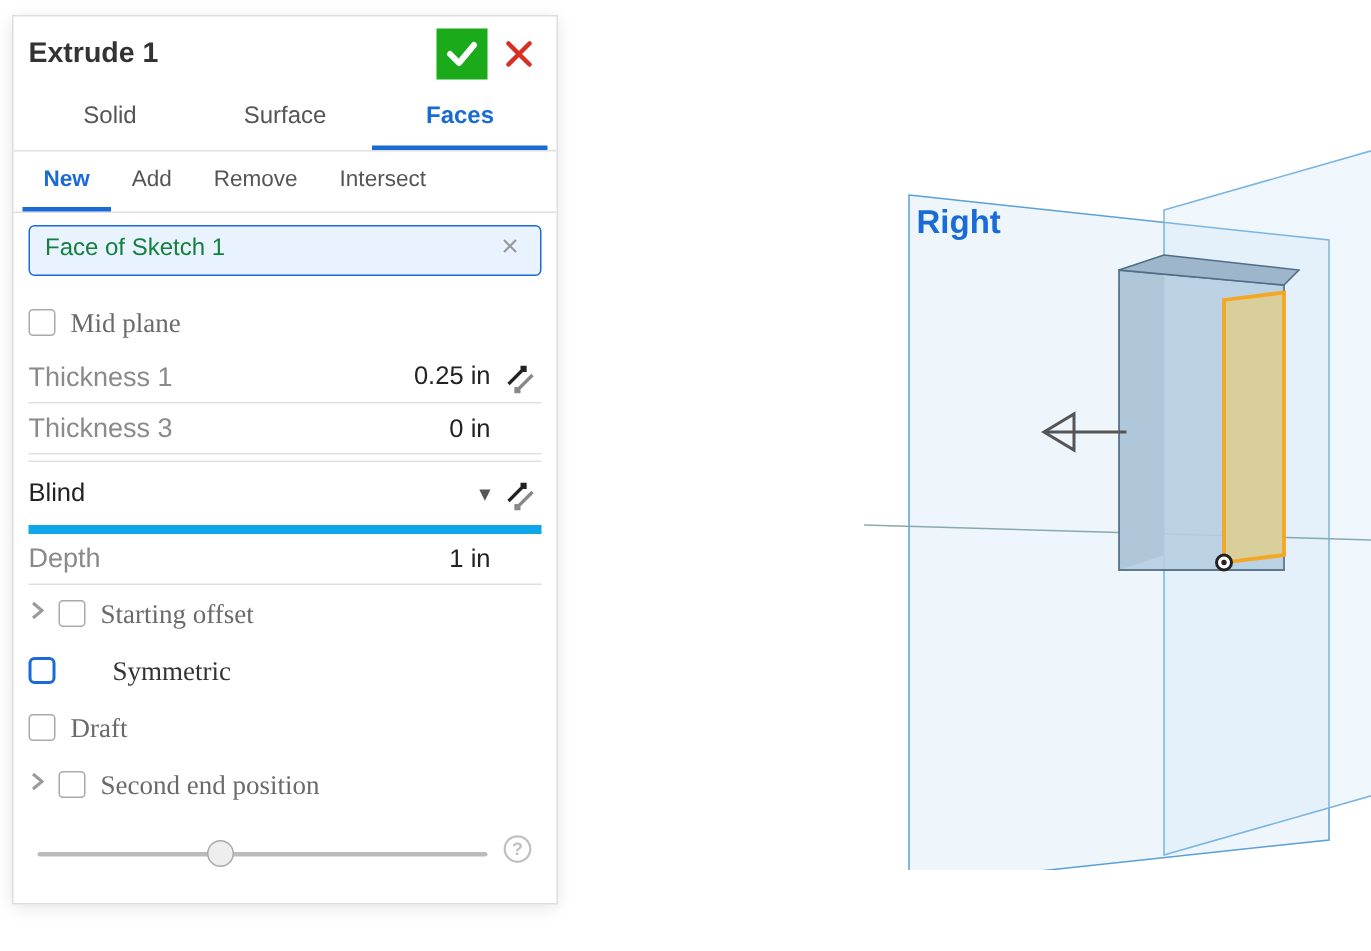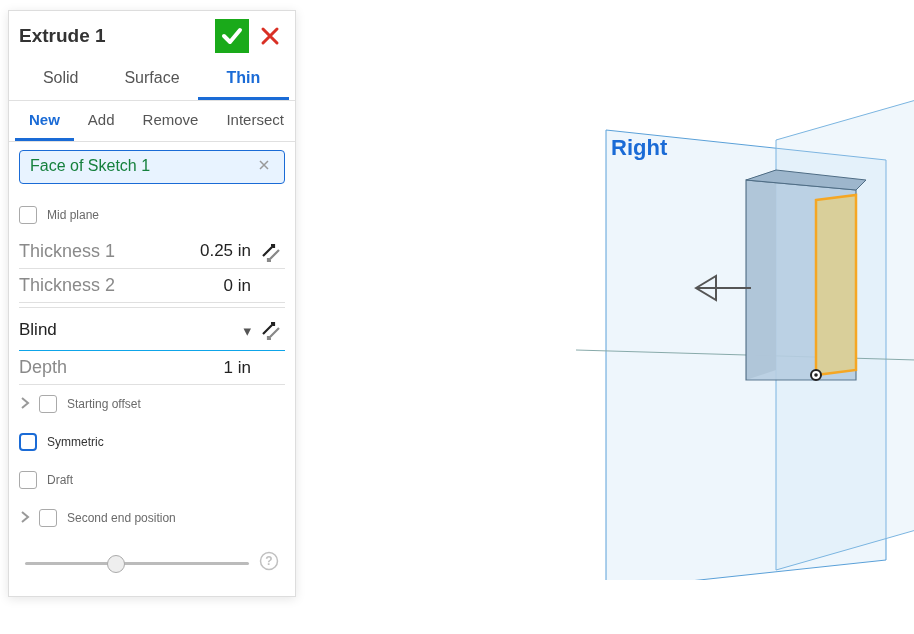--- a/index.html
+++ b/index.html
@@ -10,21 +10,21 @@
     background: #fff;
     width: 914px;
     height: 634px;
     position: relative;
     overflow: hidden;
   }
   .panel {
     position: absolute;
     top: 10px;
     left: 8px;
-    width: 288px;
+    width: 364px;
     background: #fff;
     border: 1px solid #ddd;
     box-shadow: 0 2px 10px rgba(0,0,0,0.1);
   }
   .panel-header {
     display: flex;
     align-items: center;
     padding: 8px 10px 6px 10px;
   }
   .panel-title {
@@ -79,36 +79,36 @@
   .sel-label { font-size: 13px; color: #5a728a; margin-bottom: 4px; }
   .sel-row { display: flex; align-items: center; }
   .sel-value { flex: 1; font-size: 16px; color: #15803d; }
   .sel-clear { color: #888; font-size: 16px; cursor: pointer; padding: 0 4px; }
   .row {
     display: flex;
     align-items: center;
     padding: 8px 0;
     min-height: 38px;
   }
-  .chk-text { font-size: 12px; color: #6a6a6a; }
-  .bold-text { color:#333; }
+  .chk-text { font-size: 18px; color: #6a6a6a; font-family: Liberation Serif, serif; }
+  .bold-text { color:#333;margin-left:28px; }
   .field-row {
     display: flex;
     align-items: center;
     border-bottom: 1px solid #e0e0e0;
     padding: 6px 0;
   }
   .field-label { flex: 1; font-size: 18px; color: #8a8a8a; }
   .field-val { font-size: 17px; color: #222; margin-right: 6px; }
   .field-row-icon { width:28px; display:flex; justify-content:center; }
   .dropdown-row {
     display: flex;
-    align-items: flex-end;
+    align-items: center;
     border-top: 1px solid #e0e0e0;
-    border-bottom: 1px solid #0ea5e9;
+    border-bottom: 6px solid #0ea5e9;
     padding: 10px 0;
     margin-top: 4px;
   }
   .dropdown-val { flex:1; font-size:17px; color:#222; }
   .chev { color:#555; margin-right:6px; }
   .expander { color:#888; margin-right:8px; }
   .slider-row {
     padding: 14px 6px 8px 6px;
     display: flex;
     align-items: center;
@@ -176,21 +176,21 @@
     <div class="btn-cancel">
       <svg width="20" height="20" viewBox="0 0 20 20">
           <path d="M3 3 L17 17 M17 3 L3 17" stroke="#d93025" stroke-width="3" stroke-linecap="round"></path>
         </svg>
     </div>
   </div>
 
   <div class="tabs">
     <div class="tab">Solid</div>
     <div class="tab">Surface</div>
-    <div class="tab active">Thin</div>
+    <div class="tab active">Faces</div>
   </div>
 
   <div class="subtabs">
     <div class="subtab active">New</div>
     <div class="subtab">Add</div>
     <div class="subtab">Remove</div>
     <div class="subtab">Intersect</div>
   </div>
 
   <div class="body">
@@ -216,21 +216,21 @@
       <div class="field-val">0.25 in</div>
       <div class="field-row-icon swap-icon">
         <svg width="22" height="22" viewBox="0 0 22 22">
             <path d="M3 14 L14 3 M11 3 L14 3 L14 6" stroke="#222" stroke-width="2.2" fill="none"></path>
             <path d="M8 19 L19 8 M8 16 L8 19 L11 19" stroke="#888" stroke-width="2.2" fill="none"></path>
           </svg>
       </div>
     </div>
 
     <div class="field-row">
-      <div class="field-label">Thickness 2</div>
+      <div class="field-label">Thickness 3</div>
       <div class="field-val">0 in</div>
       <div class="field-row-icon"></div>
     </div>
 
     <div class="dropdown-row">
       <div class="dropdown-val">Blind</div>
       <span class="chev">▾</span>
       <div class="field-row-icon swap-icon">
         <svg width="22" height="22" viewBox="0 0 22 22">
             <path d="M3 14 L14 3 M11 3 L14 3 L14 6" stroke="#222" stroke-width="2.2" fill="none"></path>

